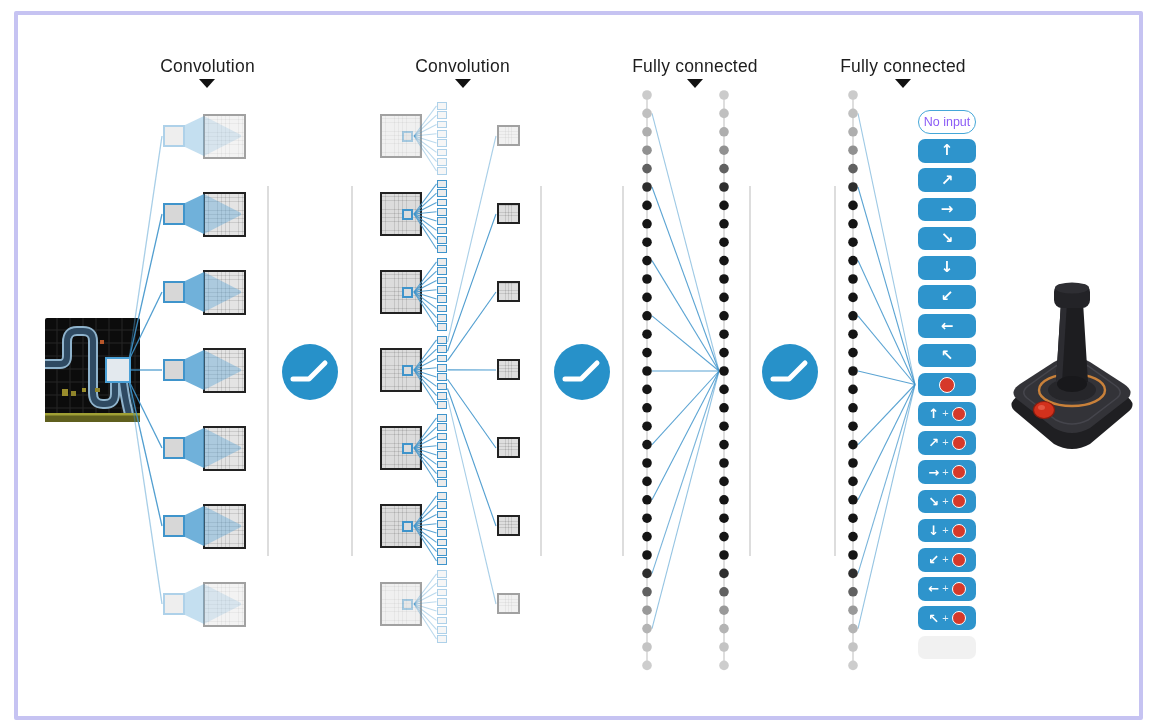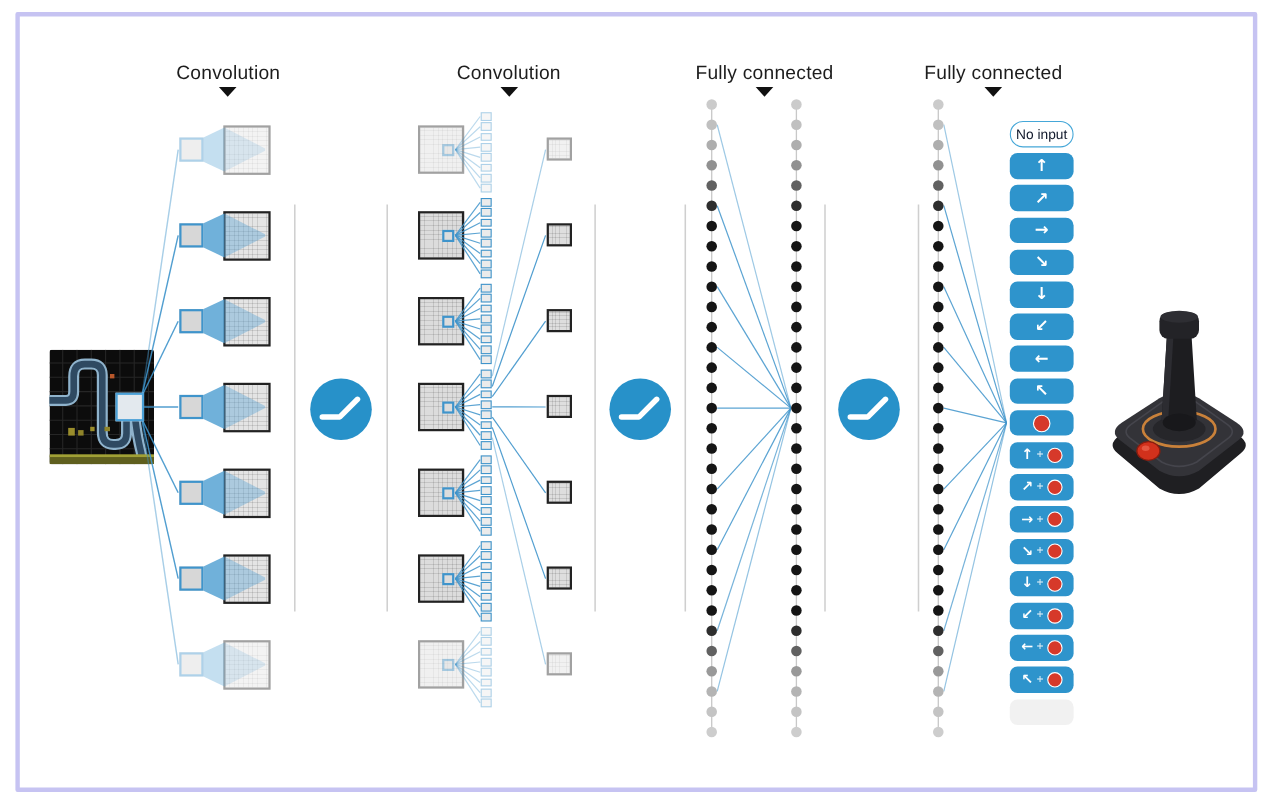--- a/index.html
+++ b/index.html
@@ -29,21 +29,21 @@
   #patch{position:absolute;left:105px;top:357px;width:26px;height:26px;box-sizing:border-box;
     border:2.5px solid #4aa0d6;background:#e3e9ee;z-index:10;}
   #actions{position:absolute;left:918px;top:0;z-index:10;}
   .abtn{position:absolute;left:0;width:58px;height:23.5px;box-sizing:border-box;border-radius:7px;
     background:#2e94cc;display:flex;align-items:center;justify-content:center;gap:2px;}
   .abtn .arrow{font-family:"DejaVu Sans",sans-serif;font-weight:700;color:#fff;font-size:15px;line-height:1;}
   .abtn.combo .arrow{font-size:13px;}
   .abtn .plus{color:rgba(255,255,255,.85);font-size:11px;line-height:1;margin:0 1px;}
   .abtn .fire-dot{box-sizing:border-box;border-radius:50%;background:#d6392a;border:1.8px solid #fff;}
   .abtn.noinput{background:#fff;border:1.6px solid #45a7d8;border-radius:12px;
-    color:#0f172a;font-size:12.5px;}
+    color:#8b5cf6;font-size:12.5px;}
   .abtn.ghost{background:#eaeaea;opacity:.65;}
   #joystick{position:absolute;left:998px;top:278px;z-index:2;}
 </style>
 </head>
 <body>
 
 <div id="canvas">
   <div id="frame"></div>
 
   <div class="stage-label" style="left:130px;width:155px;">Convolution</div>

